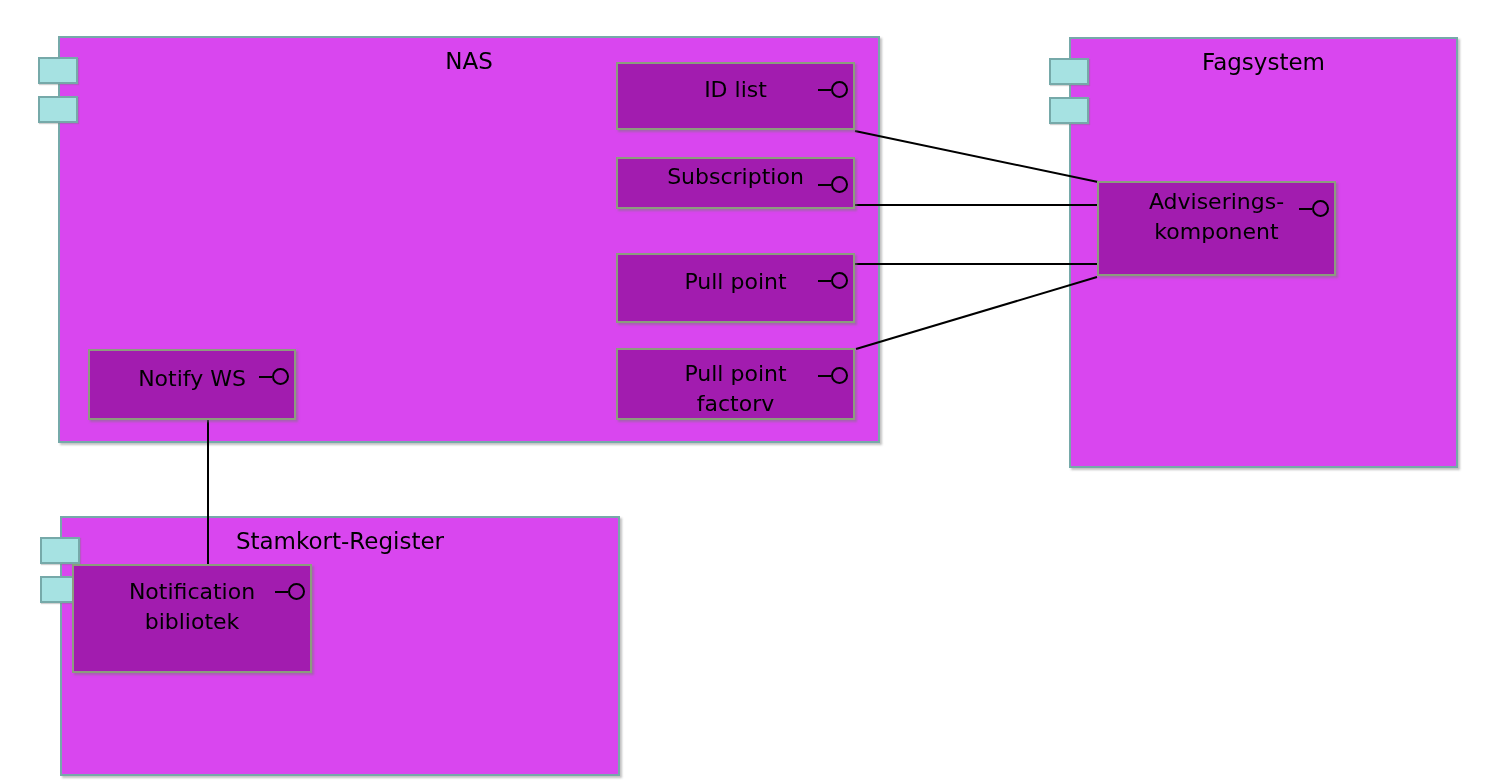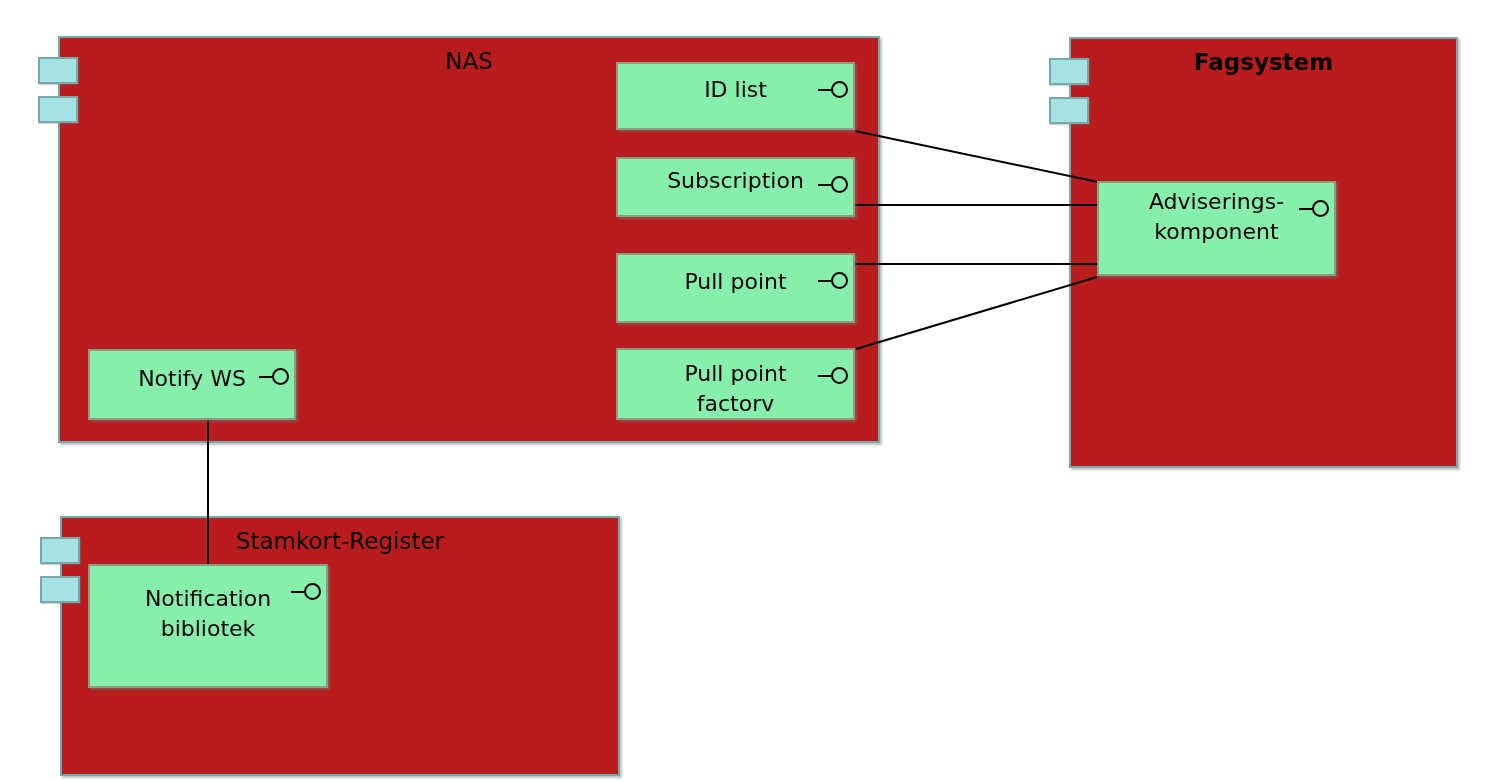--- a/index.html
+++ b/index.html
@@ -8,34 +8,34 @@
     width: 1492px;
     height: 782px;
     background: #ffffff;
     font-family: "DejaVu Sans", "Liberation Sans", sans-serif;
     color: #000;
     overflow: hidden;
   }
   
   .container {
     position: absolute;
-    background: #b91c1c;
+    background: #d946ef;
     border: 2px solid #76a9a9;
     box-sizing: border-box;
     box-shadow: 2px 2px 2px rgba(120,120,120,0.45);
     z-index: 1;
   }
   .container-title {
     text-align: center;
     padding-top: 9px;
     font-size: 23px;
     line-height: 28px;
   }
   #c-nas       { left: 58px;   top: 36px;  width: 822px; height: 407px; }
-  #c-fagsystem { left: 1069px; top: 37px;  width: 389px; height: 431px; font-weight: bold; }
+  #c-fagsystem { left: 1069px; top: 37px;  width: 389px; height: 431px; }
   #c-stamkort  { left: 60px;   top: 516px; width: 560px; height: 260px; }
 
   
   .port {
     position: absolute;
     width: 40px;
     height: 27px;
     background: #a6e2e2;
     border: 2px solid #76a9a9;
     box-sizing: border-box;
@@ -53,21 +53,21 @@
   .edges {
     position: absolute;
     left: 0; top: 0;
     z-index: 2;
     pointer-events: none;
   }
 
   
   .node {
     position: absolute;
-    background: #86efac;
+    background: #a21caf;
     border: 2px solid #8c9c7e;
     box-sizing: border-box;
     box-shadow: 2px 2px 2px rgba(120,120,120,0.5);
     z-index: 3;
     font-size: 22px;
   }
   .node-label {
     position: absolute;
     left: 0; right: 0; top: 0; bottom: 0;
     display: flex;
@@ -75,26 +75,26 @@
     justify-content: center;
     text-align: center;
     white-space: pre-line;
     line-height: 30px;
   }
   .node.single     .node-label { padding-bottom: 12px; }
   .node.multi-high .node-label { padding-bottom: 24px; }
   .node.multi-low  .node-label { padding-top: 10px; }
 
   #n-idlist       { left: 616px;  top: 62px;  width: 239px; height: 68px; }
-  #n-subscription { left: 616px;  top: 157px; width: 239px; height: 60px; }
+  #n-subscription { left: 616px;  top: 157px; width: 239px; height: 52px; }
   #n-pullpoint    { left: 616px;  top: 253px; width: 239px; height: 70px; }
   #n-pullfactory  { left: 616px;  top: 348px; width: 239px; height: 72px; }
   #n-notifyws     { left: 88px;   top: 349px; width: 208px; height: 71px; }
   #n-adviserings  { left: 1097px; top: 181px; width: 239px; height: 95px; }
-  #n-notification { left: 88px;   top: 564px; width: 240px; height: 124px; }
+  #n-notification { left: 72px;   top: 564px; width: 240px; height: 109px; }
 
   
   .lollipop {
     position: absolute;
     right: 5px;
     top: 17px;
     display: flex;
     align-items: center;
     height: 17px;
   }

